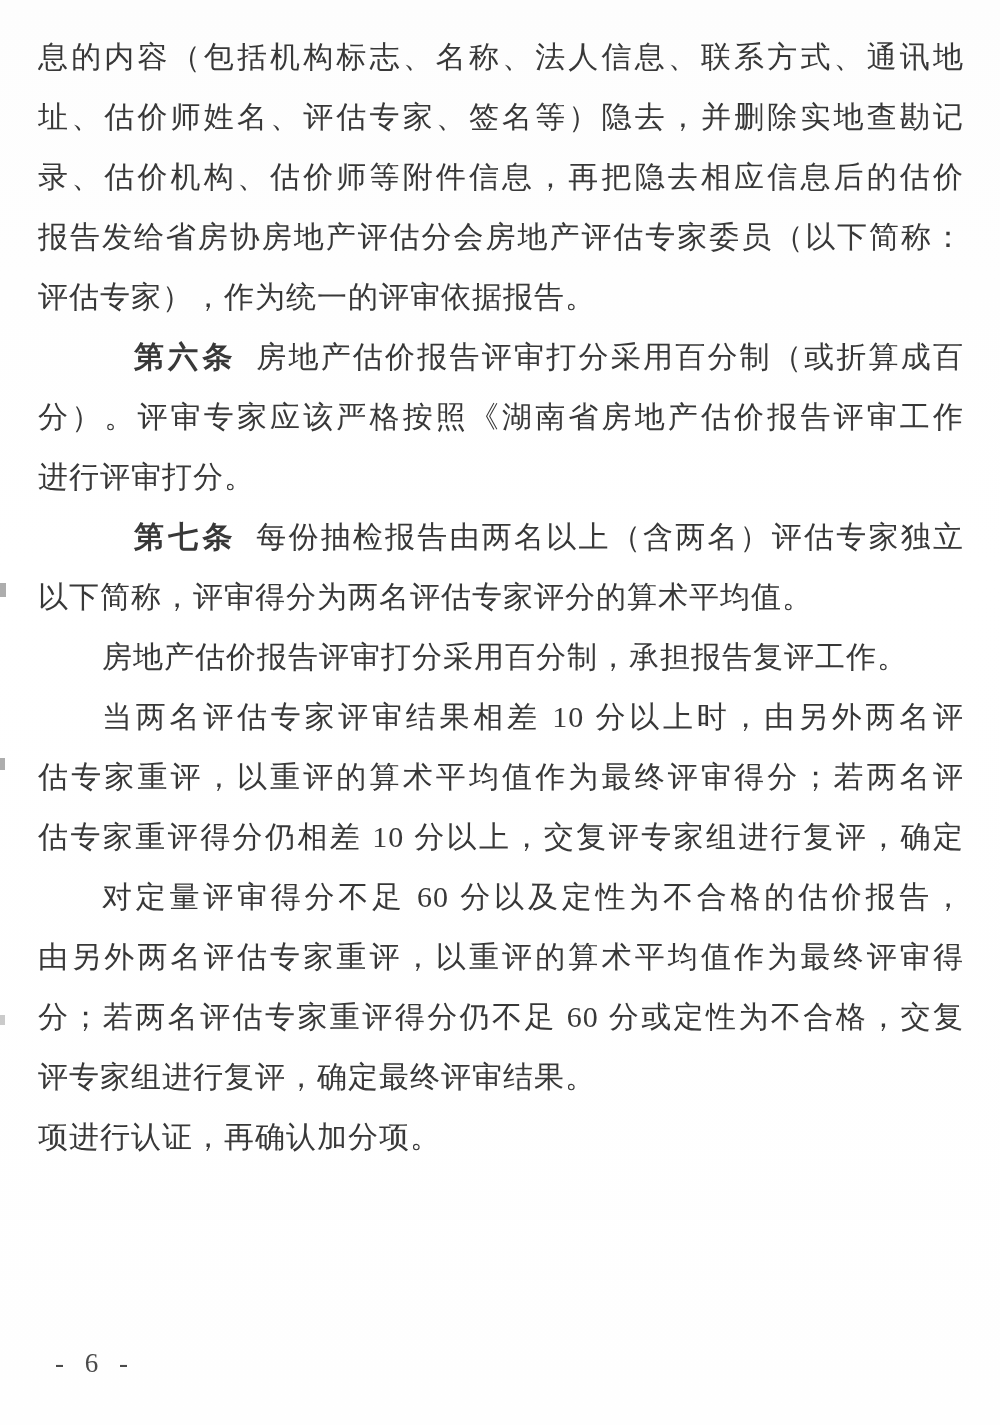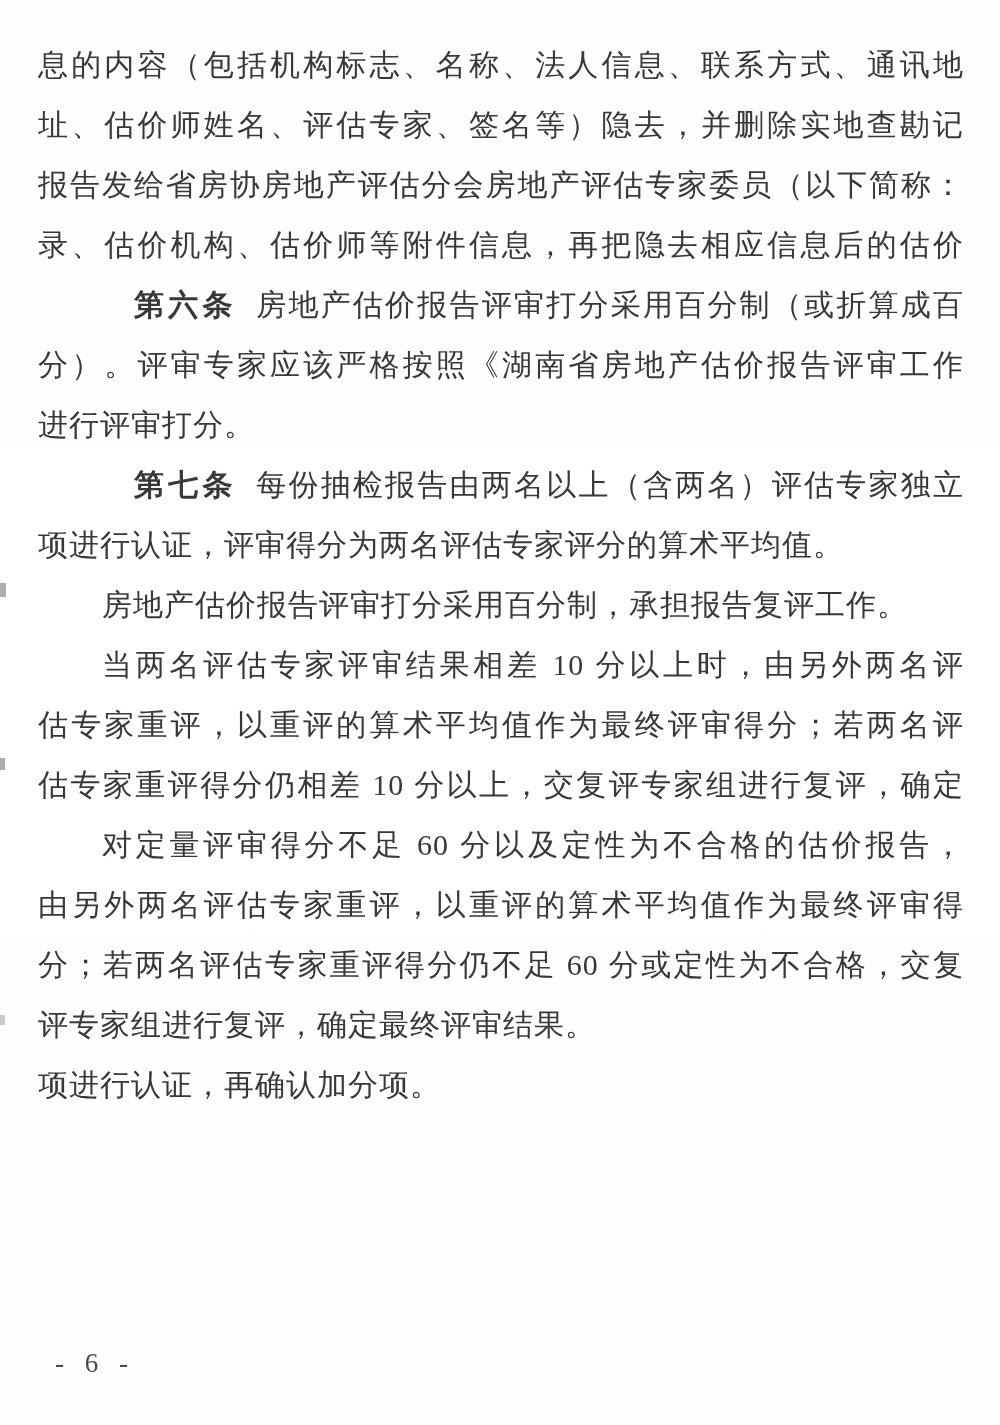--- a/index.html
+++ b/index.html
@@ -14,21 +14,21 @@
     overflow: hidden;
     font-family: "Liberation Serif", "DejaVu Serif", serif;
   }
   .page {
     position: absolute;
     inset: 0;
     background: linear-gradient(180deg, #fdfdfd 0%, #ffffff 40%, #fefefe 100%);
   }
   .doc-lines {
     position: absolute;
-    top: 35px;
+    top: 27px;
     left: 38px;
     width: 926px;
     color: #383838;
     font-size: 30px;
     line-height: 60px;
     letter-spacing: 1px;
   }
   .line {
     width: 100%;
     height: 60px;
@@ -71,27 +71,28 @@
   .speck.s3 { left: 0; top: 1015px; width: 5px; height: 10px; opacity: 0.35; }
 </style>
 </head>
 <body style="background: rgb(254, 254, 254);">
 
 <div class="page">
 
   <div class="doc-lines" style="color: rgb(56, 56, 56);">
       <div class="line justify">息的内容（包括机构标志、名称、法人信息、联系方式、通讯地</div>
       <div class="line justify">址、估价师姓名、评估专家、签名等）隐去，并删除实地查勘记</div>
+      <div class="line justify">录、估价机构、估价师等附件信息，再把隐去相应信息后的估价</div>
       <div class="line justify">报告发给省房协房地产评估分会房地产评估专家委员（以下简称：</div>
-      <div class="line justify">录、估价机构、估价师等附件信息，再把隐去相应信息后的估价</div>
+      <div class="line">评估专家），作为统一的评审依据报告。</div>
       <div class="line justify indent"><span class="bold-label">第六条</span><span>房地产估价报告评审打分采用百分制（或折算成百</span></div>
       <div class="line justify">分）。评审专家应该严格按照《湖南省房地产估价报告评审工作表》</div>
       <div class="line">进行评审打分。</div>
       <div class="line justify indent"><span class="bold-label">第七条</span><span>每份抽检报告由两名以上（含两名）评估专家独立</span></div>
-      <div class="line">项进行认证，评审得分为两名评估专家评分的算术平均值。</div>
+      <div class="line">以下简称，评审得分为两名评估专家评分的算术平均值。</div>
       <div class="line indent">房地产估价报告评审打分采用百分制，承担报告复评工作。</div>
       <div class="line justify indent">当两名评估专家评审结果相差 10 分以上时，由另外两名评</div>
       <div class="line justify">估专家重评，以重评的算术平均值作为最终评审得分；若两名评</div>
       <div class="line justify">估专家重评得分仍相差 10 分以上，交复评专家组进行复评，确定</div>
       <div class="line justify indent">对定量评审得分不足 60 分以及定性为不合格的估价报告，</div>
       <div class="line justify">由另外两名评估专家重评，以重评的算术平均值作为最终评审得</div>
       <div class="line justify">分；若两名评估专家重评得分仍不足 60 分或定性为不合格，交复</div>
       <div class="line">评专家组进行复评，确定最终评审结果。</div>
       <div class="line">项进行认证，再确认加分项。</div>
     </div>

